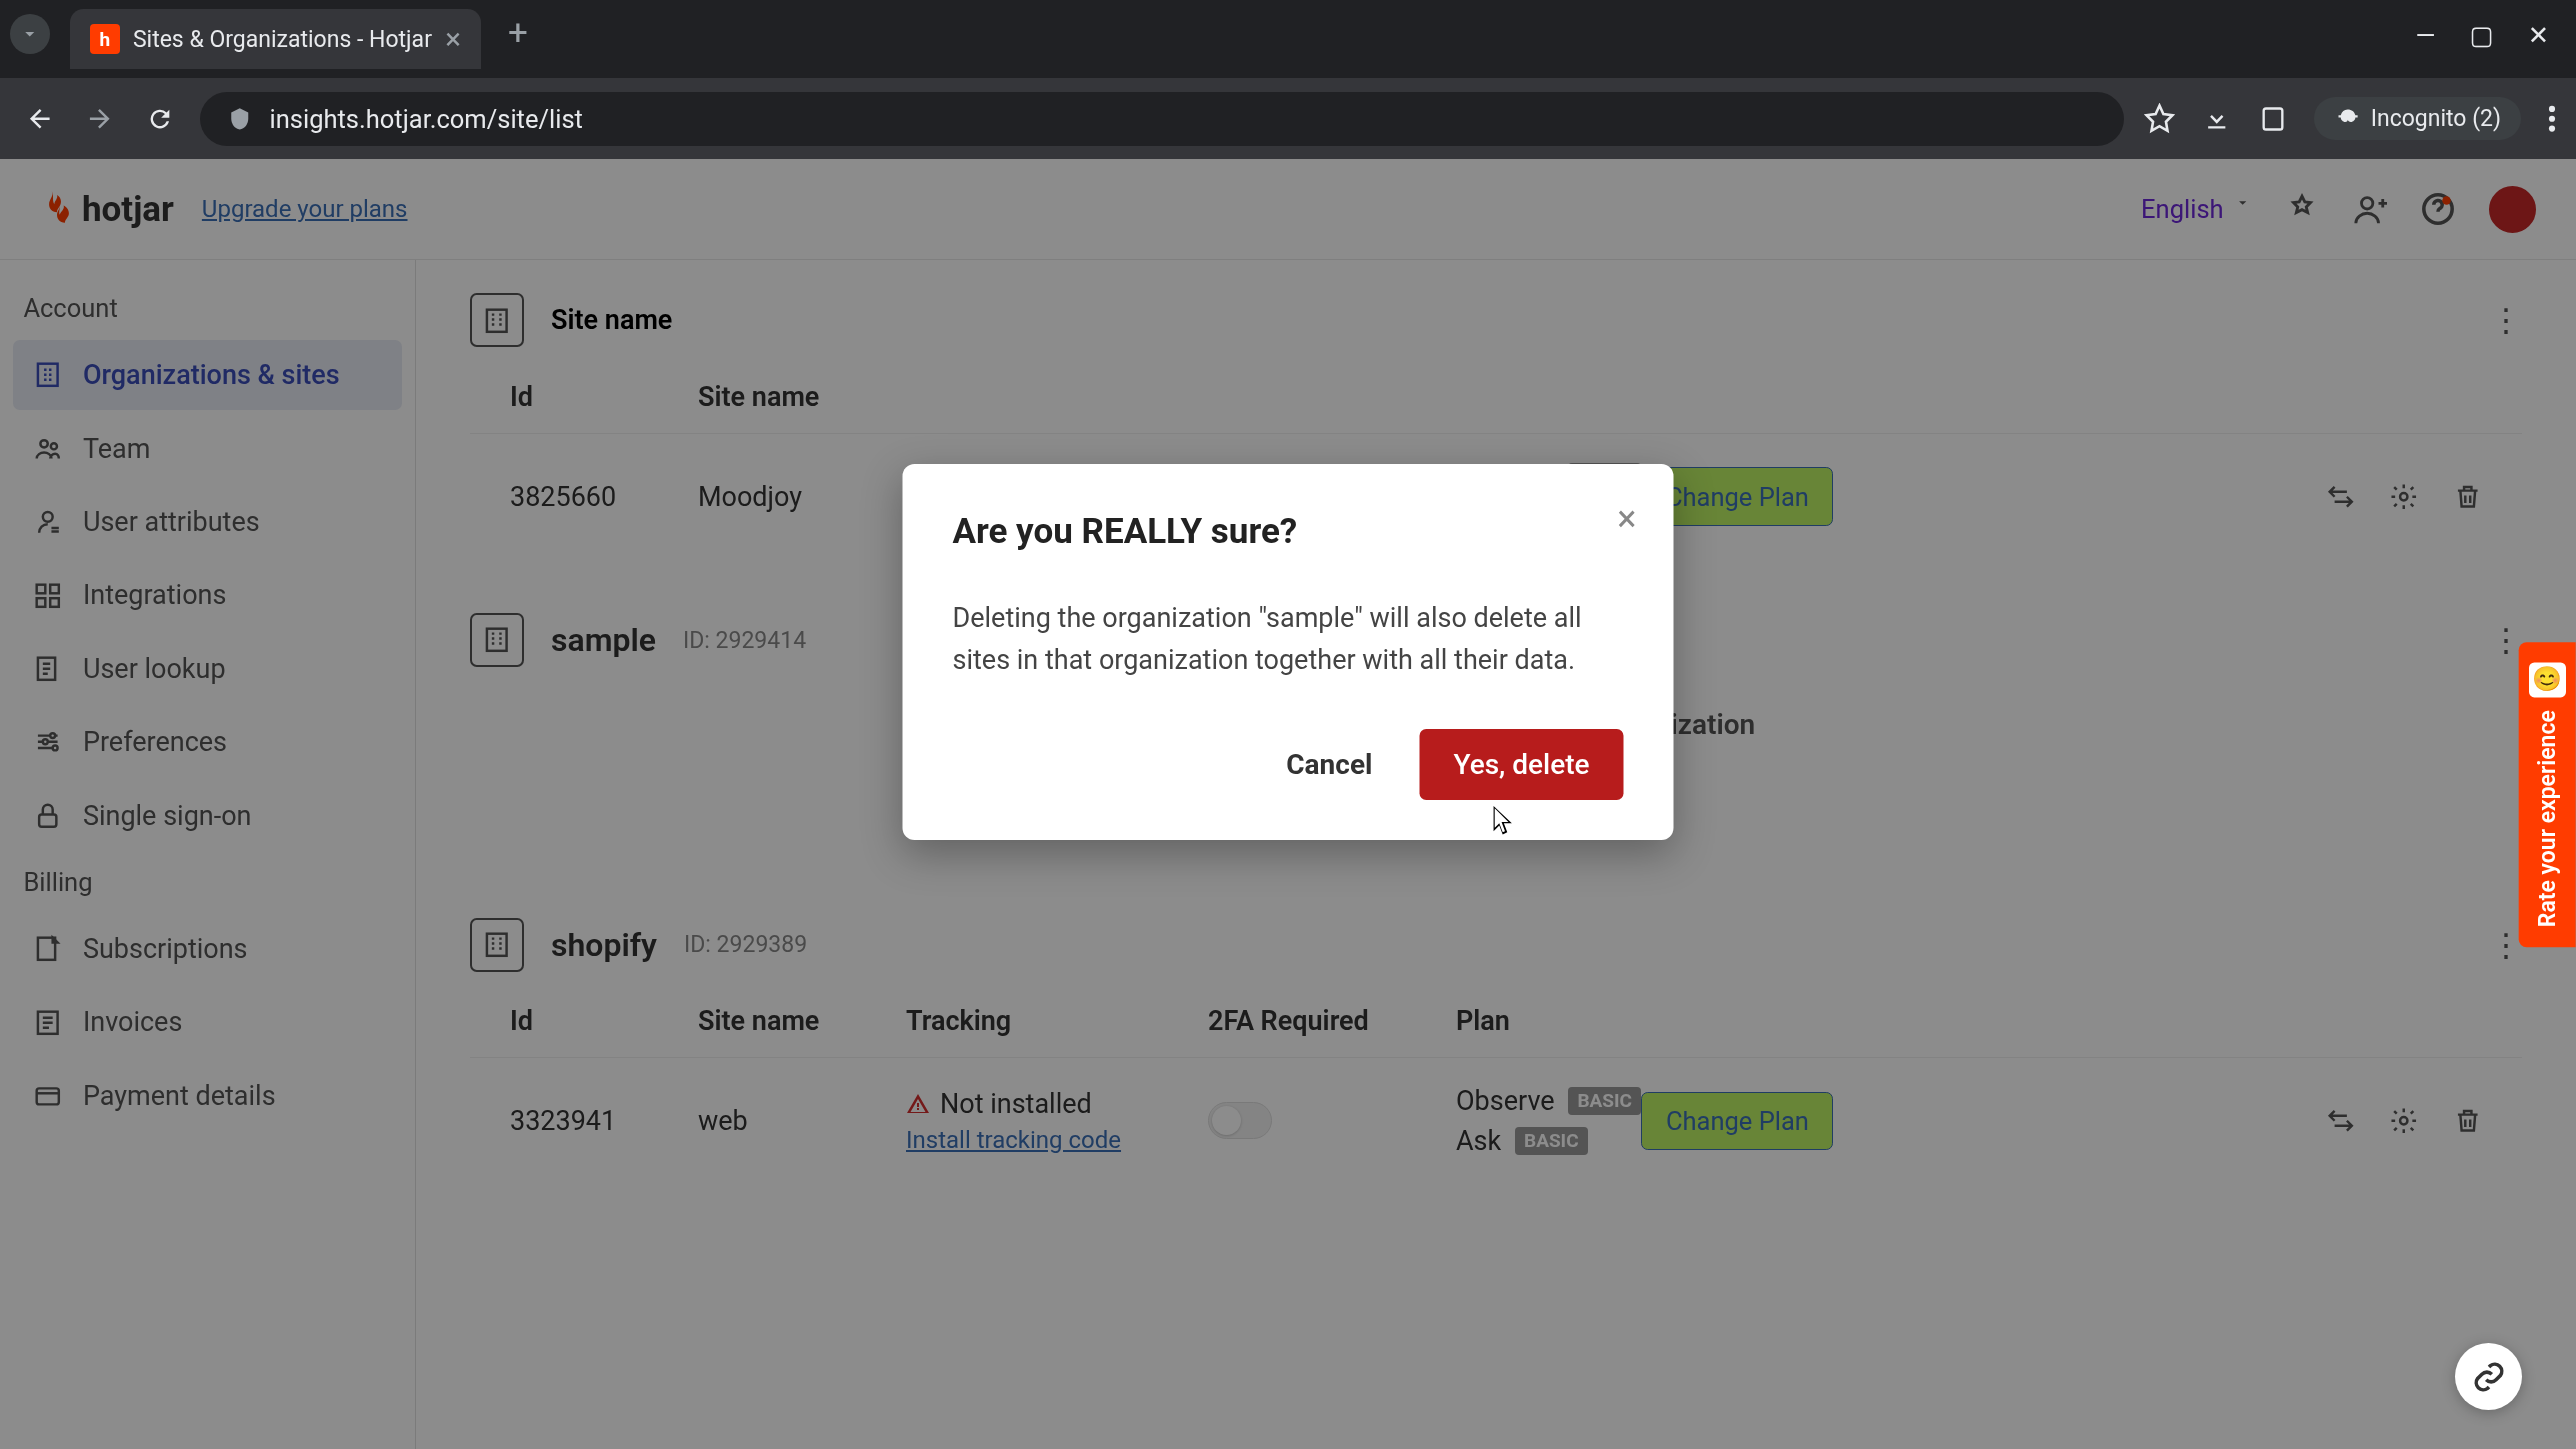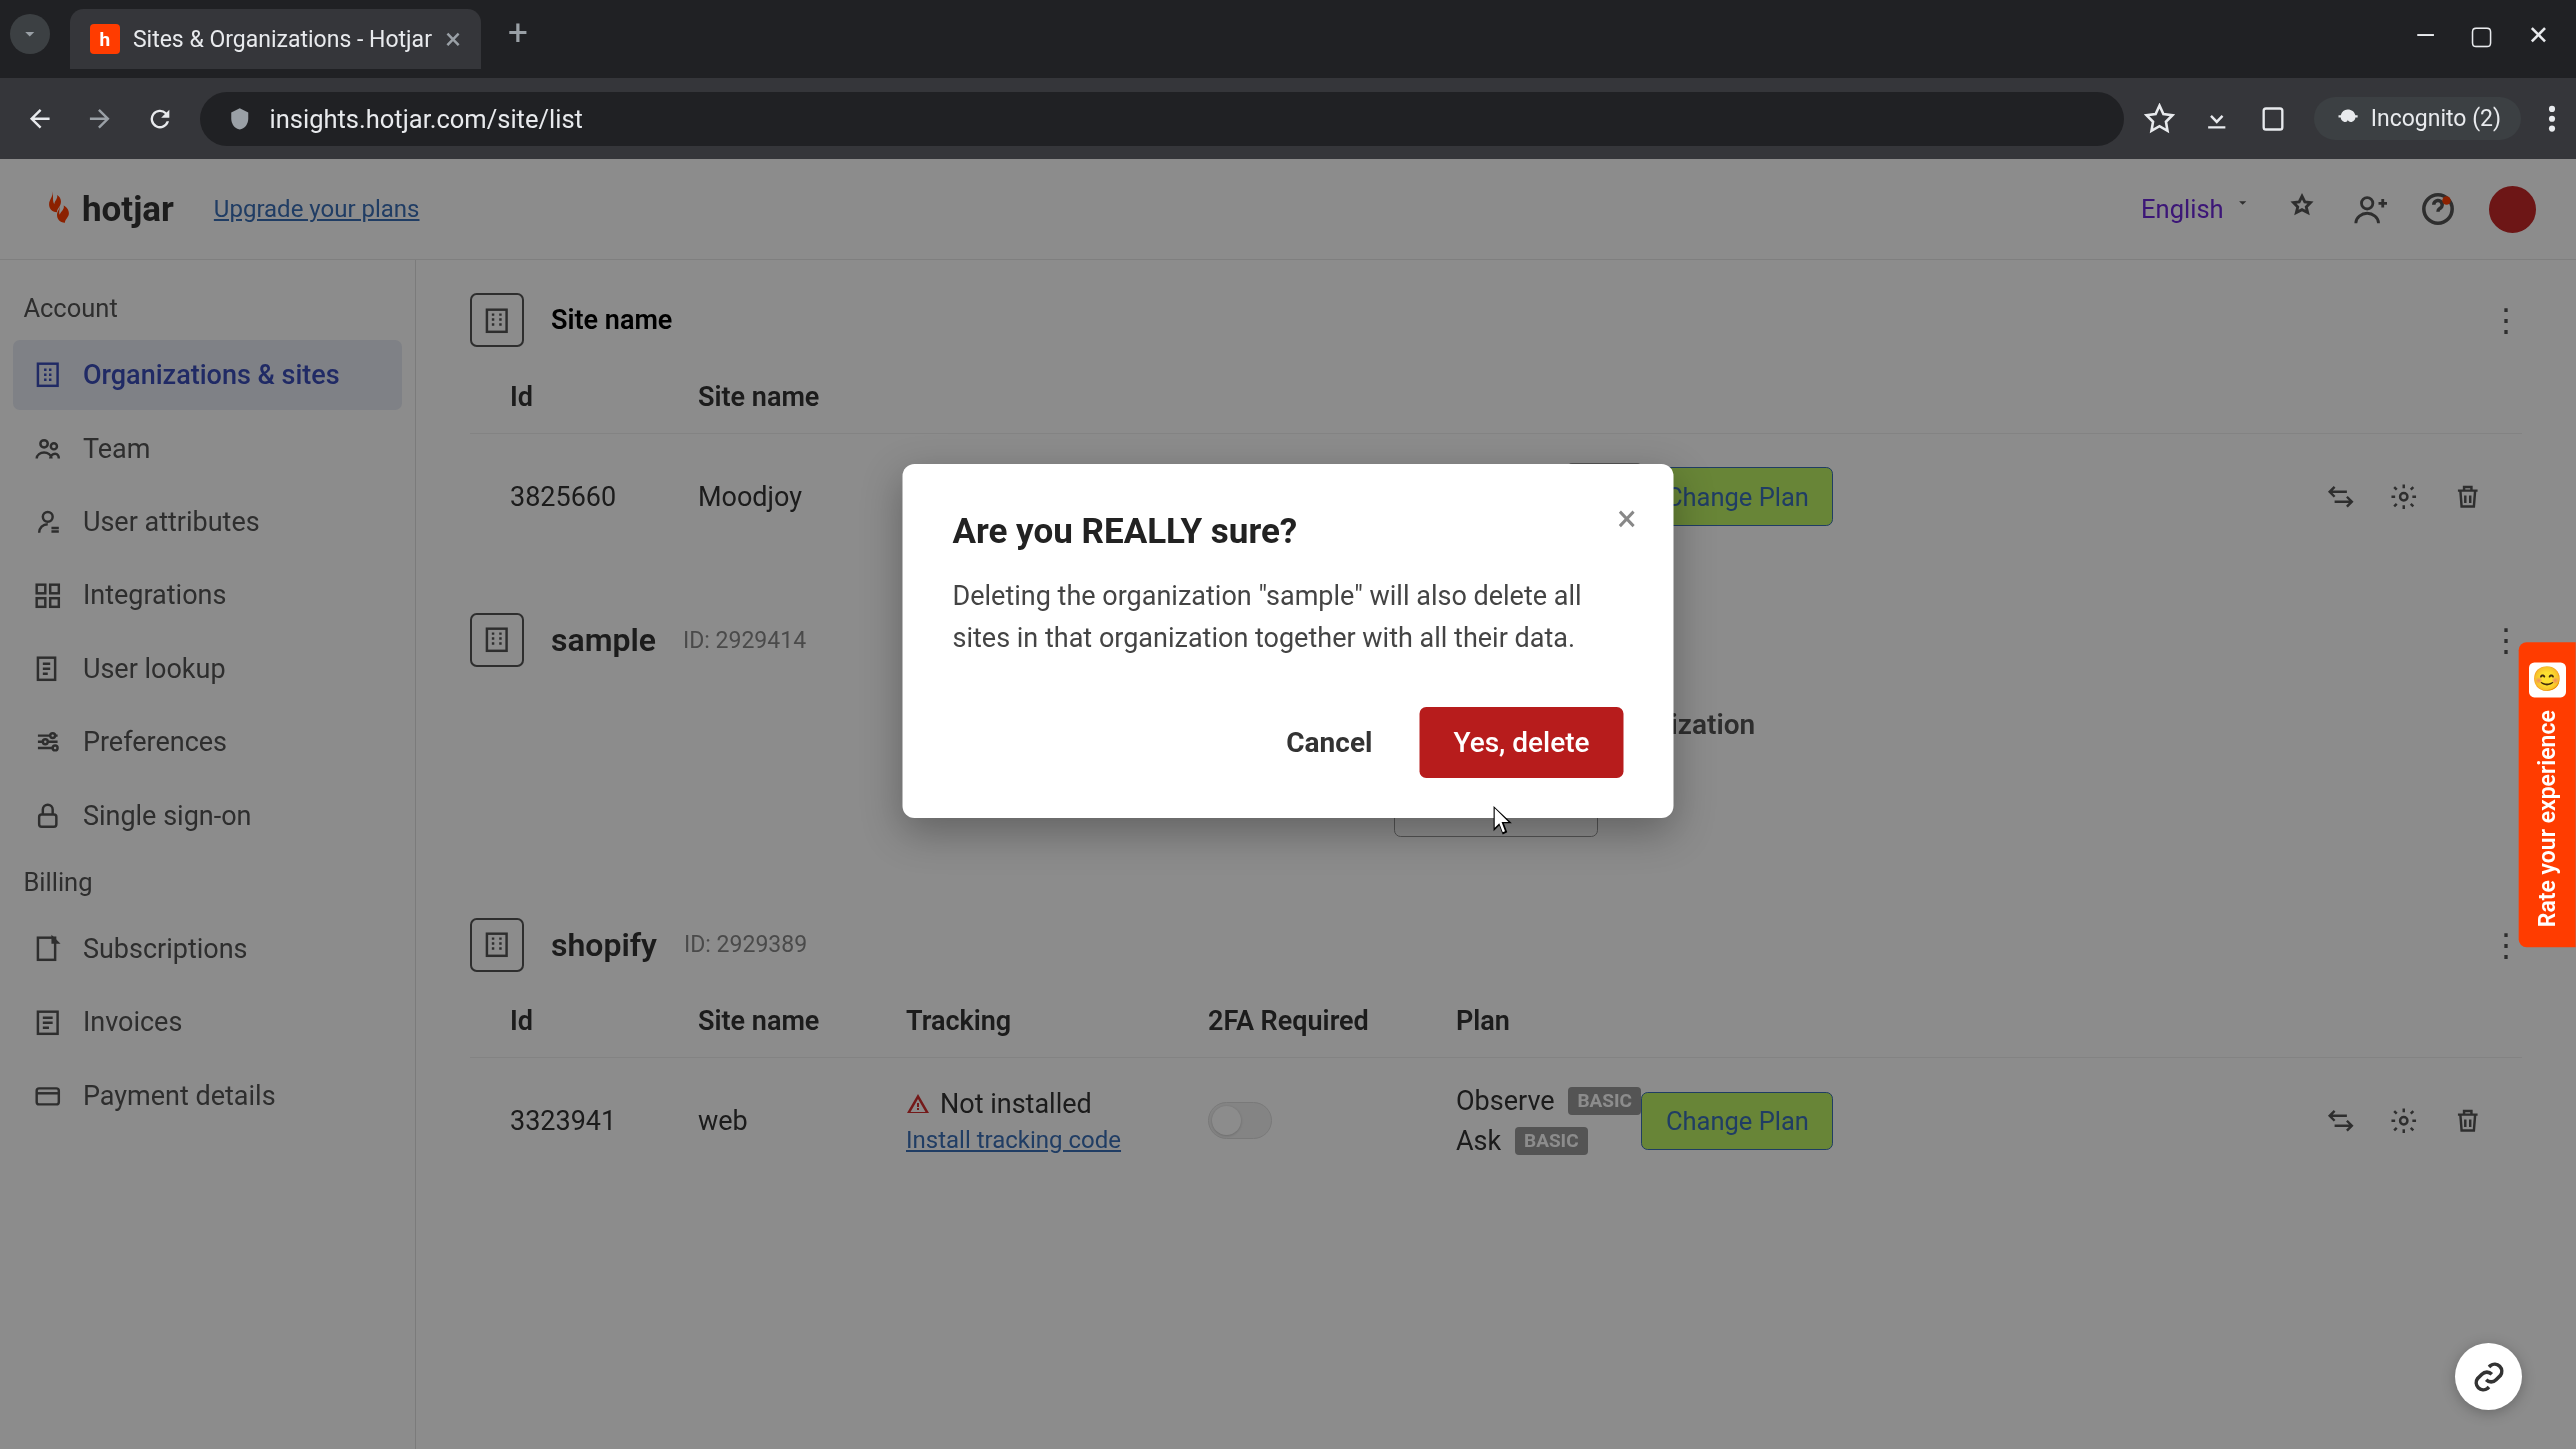--- a/index.html
+++ b/index.html
@@ -19,21 +19,21 @@
 .nav-btn{width:40px;height:40px;display:flex;align-items:center;justify-content:center;cursor:pointer}
 .nav-btn svg{fill:#9aa0a6}
 .nav-btn.enabled svg{fill:#e8eaed}
 .url-box{flex:1;background:#202124;border-radius:40px;height:54px;display:flex;align-items:center;padding:0 27px;gap:17px}
 .url-text{color:#e8eaed;font-size:25.5px}
 .addr-right{display:flex;align-items:center;gap:27px}
 .addr-icon{color:#e8eaed;cursor:pointer}
 .incognito-badge{background:#3c4043;border-radius:34px;padding:8px 20px;display:flex;align-items:center;gap:10px;color:#e8eaed;font-size:23px}
 .app{position:relative;height:calc(1449px - 158px);background:#fff}
 .app-dim{position:absolute;inset:0;background:rgba(0,0,0,0.45);z-index:50}
-.app-header{height:101px;display:flex;align-items:center;padding:0 40px;gap:40px;border-bottom:0.7px solid #e8e8e8}
+.app-header{height:101px;display:flex;align-items:center;padding:0 40px;gap:28px;border-bottom:0.7px solid #e8e8e8}
 .logo{display:flex;align-items:center;gap:8px;font-size:35px;font-weight:700;color:#333}
 .logo-flame{width:34px;height:37px}
 .upgrade-link{color:#3b6fb6;font-size:24px;text-decoration:underline}
 .header-right{margin-left:auto;display:flex;align-items:center;gap:34px}
 .lang-select{display:flex;align-items:flex-start;gap:10px;font-size:25.5px;color:#6d28d9}
 .header-icon{cursor:pointer}
 .avatar{width:47px;height:47px;border-radius:50%;background:#c62828;border:2.7px solid #c62828}
 .app-body{display:flex;height:calc(100% - 101px)}
 .sidebar{width:416px;border-right:0.7px solid #e0e0e0;padding:20px 13.4px;overflow-y:auto;position:relative}
 .sidebar::-webkit-scrollbar{width:17px}
@@ -65,21 +65,21 @@
 .change-plan{border:1.3px solid #3b6fb6;color:#3b6fb6;background:#bef264;padding:13.4px 23.5px;border-radius:6.7px;font-size:25.5px;cursor:pointer}
 .row-actions{display:flex;gap:34px;margin-left:auto;align-items:center}
 .row-icon{cursor:pointer}
 .empty-org{text-align:center;padding:27px 0}
 .empty-msg{display:flex;align-items:center;justify-content:center;gap:13.4px;font-size:28px;color:#555;font-weight:600;margin-bottom:27px}
 .new-site-btn{border:1.3px solid #999;background:#fff;padding:14.8px 34px;border-radius:6.7px;font-size:27px;color:#555;cursor:pointer;display:inline-flex;align-items:center;gap:10px}
 .feedback-tab{position:absolute;right:0;top:483px;background:#ff3c00;color:#fff;writing-mode:vertical-rl;transform:rotate(180deg);padding:20px 10px;font-size:23px;font-weight:600;border-radius:0 8px 8px 0;z-index:60;display:flex;align-items:center;gap:13.4px}
 .feedback-emoji{transform:rotate(180deg);background:#fff;border-radius:5.4px;padding:3.4px;writing-mode:horizontal-tb;font-size:24px}
 .fab{position:absolute;bottom:40px;right:54px;width:67px;height:67px;border-radius:50%;background:#fff;box-shadow:0 2.7px 13.4px rgba(0,0,0,0.25);display:flex;align-items:center;justify-content:center;z-index:60;cursor:pointer}
 .modal{position:absolute;top:305px;left:50%;transform:translateX(-50%);width:771px;background:#fff;border-radius:12px;z-index:100;padding:47px 50px 40px;box-shadow:0 13.4px 40px rgba(0,0,0,0.3)}
-.modal-title{font-size:35px;font-weight:700;color:#222;margin-bottom:24px}
+.modal-title{font-size:35px;font-weight:700;color:#222;margin-bottom:46px}
 .modal-close{position:absolute;top:34px;right:37px;font-size:36px;color:#888;cursor:pointer;background:none;border:none}
 .modal-body{font-size:27px;color:#444;line-height:1.55;margin-bottom:47px}
 .modal-actions{display:flex;justify-content:flex-end;gap:17px}
 .btn-cancel{background:#fff;border:none;font-size:28px;color:#333;padding:19px 30px;cursor:pointer;font-weight:700}
 .btn-delete{background:#b71c1c;color:#fff;border:none;font-size:28px;padding:19px 34px;border-radius:6.7px;cursor:pointer;font-weight:500}
 .cursor{position:absolute;top:647px;left:1493px;z-index:200;font-size:27px;color:#000}
 .toggle-off{width:64px;height:37px;background:#f0f0f0;border:1.3px solid #ddd;border-radius:20px;position:relative}
 .toggle-off::after{content:"";position:absolute;left:2.7px;top:2.7px;width:29px;height:29px;background:#fff;border-radius:50%;box-shadow:0 0.7px 2.7px rgba(0,0,0,.2)}
 </style>
 </head>

